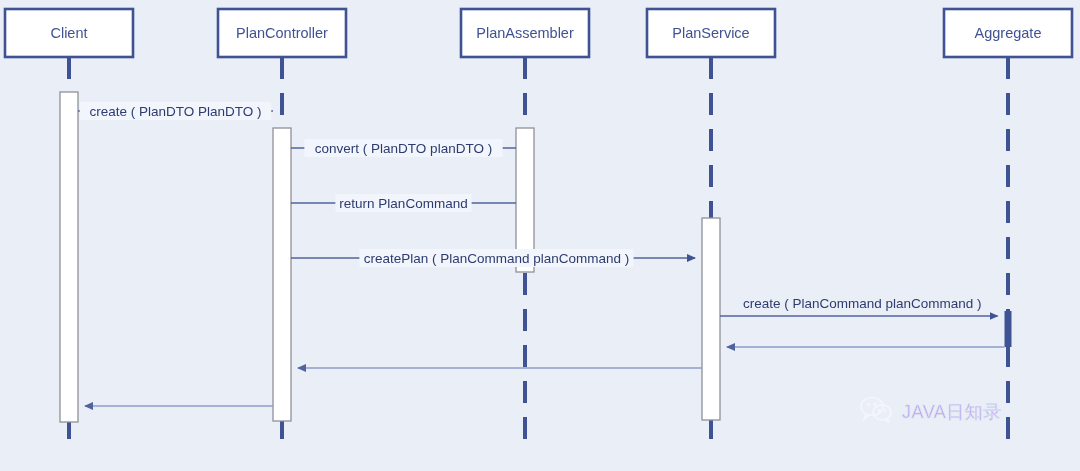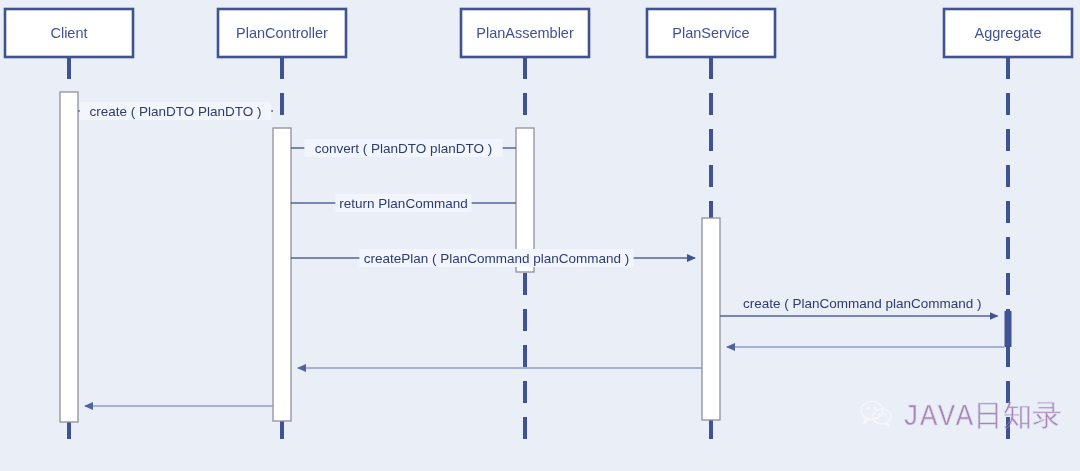--- a/index.html
+++ b/index.html
@@ -73,23 +73,23 @@
     display: flex;
     align-items: center;
     gap: 8px;
     left: 860px;
     top: 396px;
     opacity: 0.5;
     pointer-events: none;
     user-select: none;
   }
   .watermark-text {
-    font-family: Liberation Mono, monospace;
-    font-size: 29px;
-    color: #701a75;
+    font-family: Liberation Sans, sans-serif;
+    font-size: 18px;
+    color: #8b5cf6;
     letter-spacing: 0.5px;
     -webkit-text-stroke: 0.6px #c8d0e4;
     text-shadow: 0 0 1px #cbd3e6;
     white-space: nowrap;
   }
   .wechat-icon {
     flex: 0 0 auto;
   }
 </style>
 </head>

